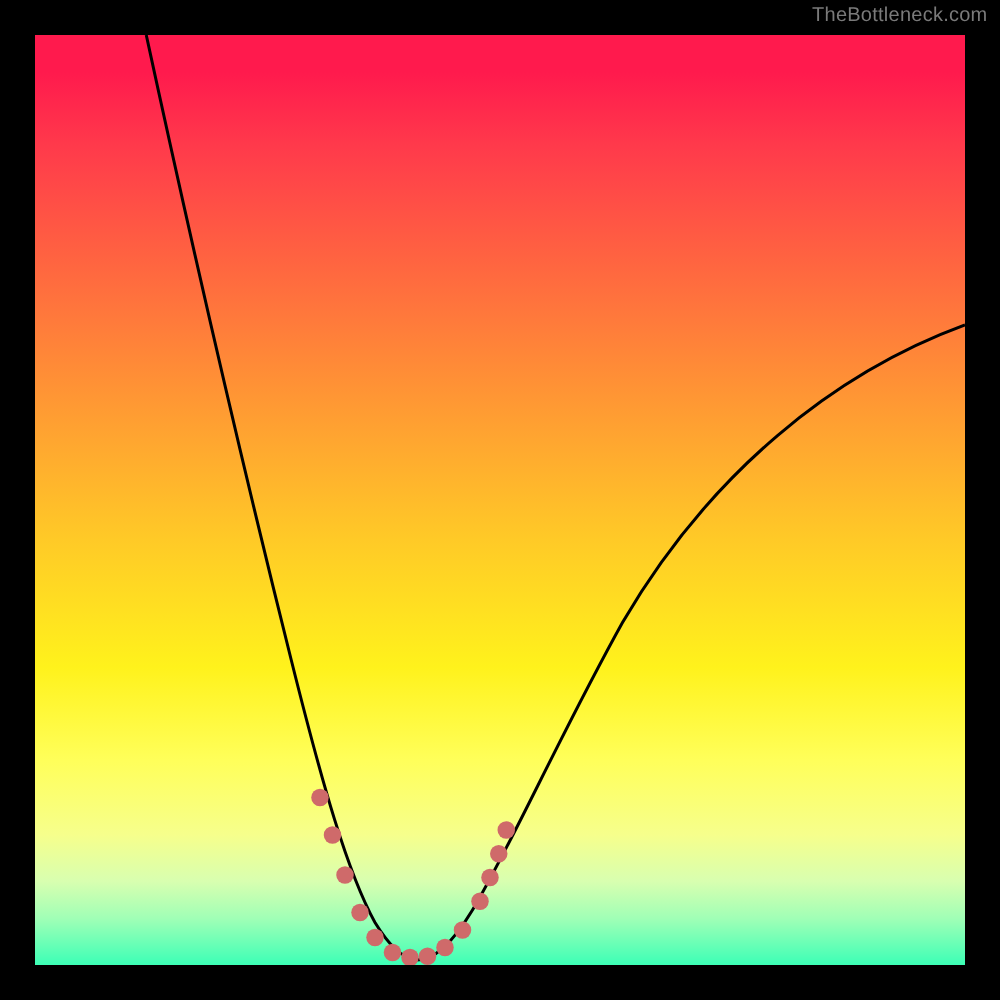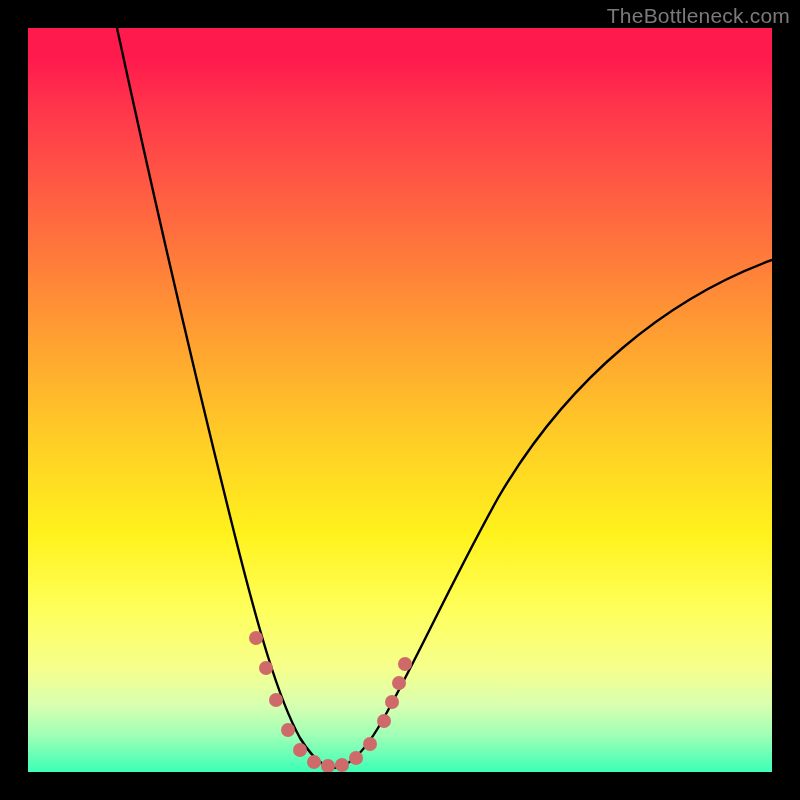--- a/index.html
+++ b/index.html
@@ -50,21 +50,21 @@
     position: absolute;
     inset: 0;
     width: 100%;
     height: 100%;
   }
   .watermark {
     position: absolute;
     top: 4px;
     right: 10px;
     color: #7a7a7a;
-    font-size: 21px;
+    font-size: 16px;
     font-weight: 400;
     letter-spacing: 0.2px;
     user-select: none;
   }
 </style>
 </head>
 <body>
 
 <div class="frame">
   <div class="plot">

